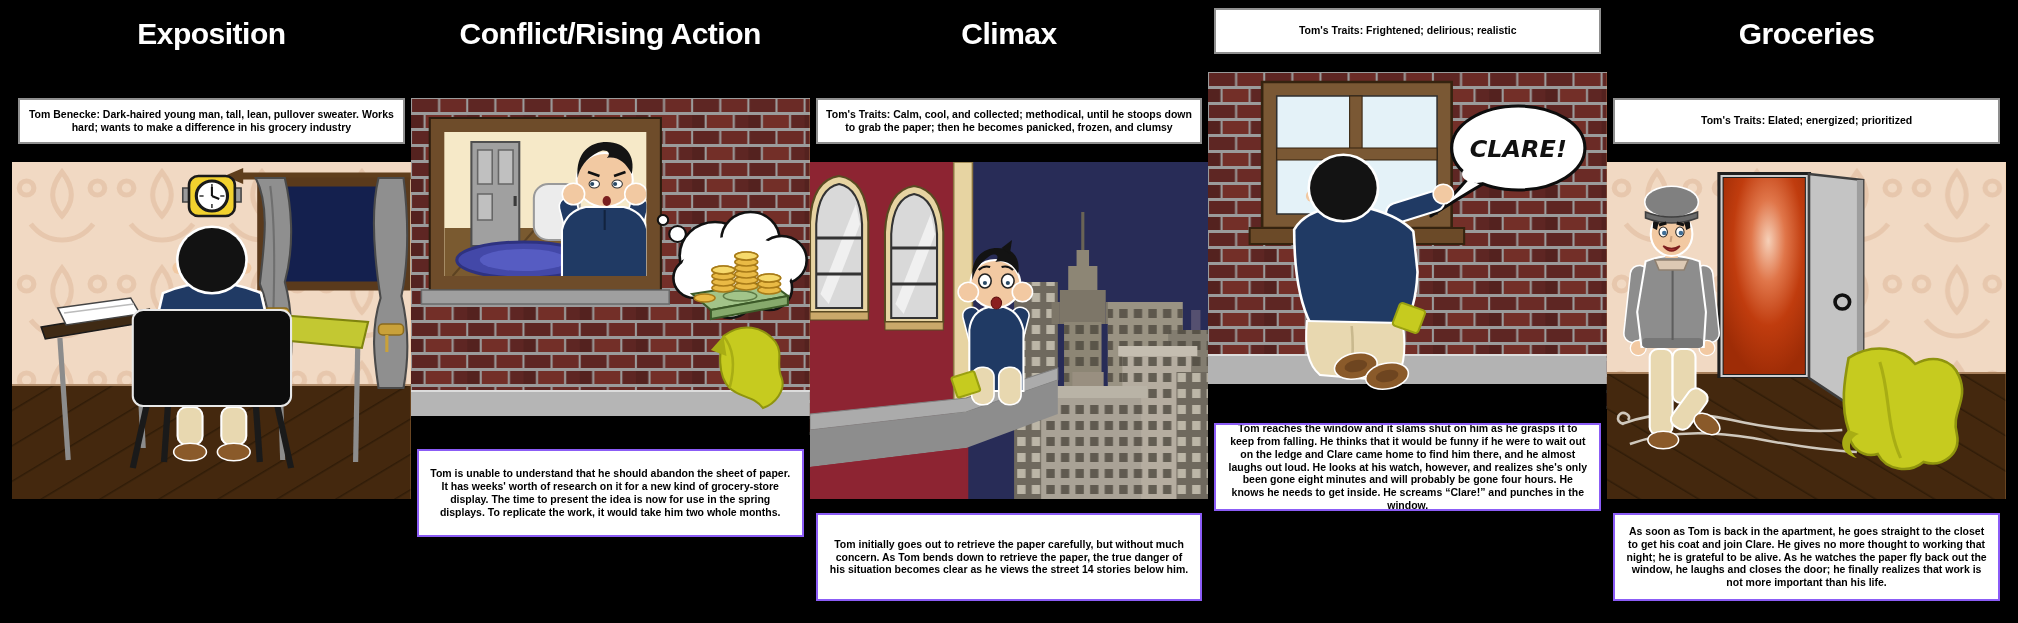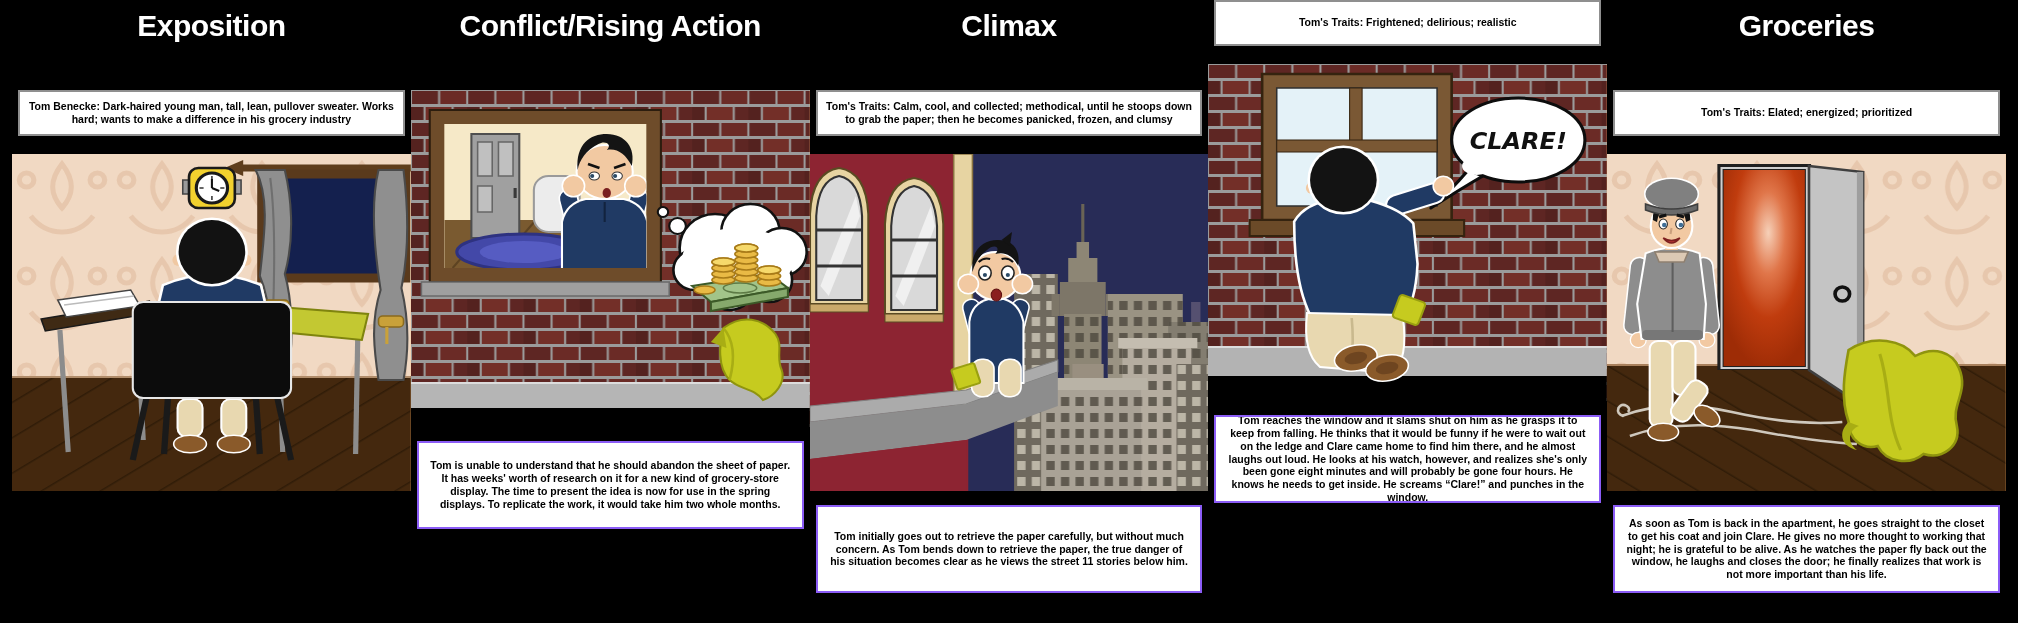--- a/index.html
+++ b/index.html
@@ -1,17 +1,17 @@
 <!DOCTYPE html>
 <html><head>
 <meta charset="utf-8">
 <style>
   html,body{margin:0;padding:0;background:#000;}
   body{width:2018px;height:623px;overflow:hidden;font-family:"Liberation Sans",sans-serif;}
-  .board{display:flex;padding:0 12px;box-sizing:border-box;width:2018px;height:623px;}
+  .board{display:flex;padding:8px 12px;box-sizing:border-box;width:2018px;height:623px;}
   .panel{flex:1;display:flex;flex-direction:column;min-width:0;}
   .title-area{height:90px;display:flex;justify-content:center;align-items:flex-start;padding-top:9px;box-sizing:border-box;}
   .panel-title{color:#fff;font-size:30px;font-weight:bold;letter-spacing:-0.5px;white-space:nowrap;}
   .trait-area{height:64px;}
   .trait-box{background:#fff;border:2px solid #8f8f8f;min-height:46px;margin:0 6px;box-sizing:border-box;
     display:flex;align-items:center;justify-content:center;text-align:center;
     font-size:10.5px;font-weight:bold;line-height:1.25;color:#000;padding:3px 8px;}
   .scene{height:337px;background:#fdba74;}
   .scene svg{display:block;width:100%;height:337px;}
   .desc-box{margin:14px 6px 0 6px;height:88px;box-sizing:border-box;background:#fff;border:2px solid #8b5cf6;
@@ -292,21 +292,21 @@
             <circle cx="190" cy="121" r="2" fill="#2a4a66"></circle>
           <ellipse cx="179" cy="141" rx="5" ry="6" fill="#8a1f1f" stroke="#5f1010" stroke-width="1"></ellipse>
           <circle cx="152" cy="130" r="9" fill="#f2c9a2" stroke="#fff" stroke-width="3" style="paint-order:stroke"></circle>
           <circle cx="204" cy="130" r="9" fill="#f2c9a2" stroke="#fff" stroke-width="3" style="paint-order:stroke"></circle>
           <rect x="156" y="206" width="20" height="36" rx="9" fill="#e8d8b0" stroke="#fff" stroke-width="3" style="paint-order:stroke"></rect>
           <rect x="182" y="206" width="20" height="36" rx="9" fill="#e8d8b0" stroke="#fff" stroke-width="3" style="paint-order:stroke"></rect>
           <rect x="138" y="212" width="23" height="21" rx="2" fill="#c6cb1f" stroke="#9aa010" stroke-width="2" transform="rotate(-18 149 222)"></rect>
         </g>
       </svg>
     </div>
-    <div class="desc-box">Tom initially goes out to retrieve the paper carefully, but without much concern. As Tom bends down to retrieve the paper, the true danger of his situation becomes clear as he views the street 11 stories below him.</div>
+    <div class="desc-box">Tom initially goes out to retrieve the paper carefully, but without much concern. As Tom bends down to retrieve the paper, the true danger of his situation becomes clear as he views the street 14 stories below him.</div>
   </div>
 
   <div class="panel">
     <div class="trait-area">
         <div class="trait-box">Tom's Traits: Frightened; delirious; realistic</div>
       </div>
     <div class="scene">
       <svg viewBox="0 0 383 337" preserveAspectRatio="none">
         <defs>
           <pattern id="p4brick" width="54" height="32" patternUnits="userSpaceOnUse">

